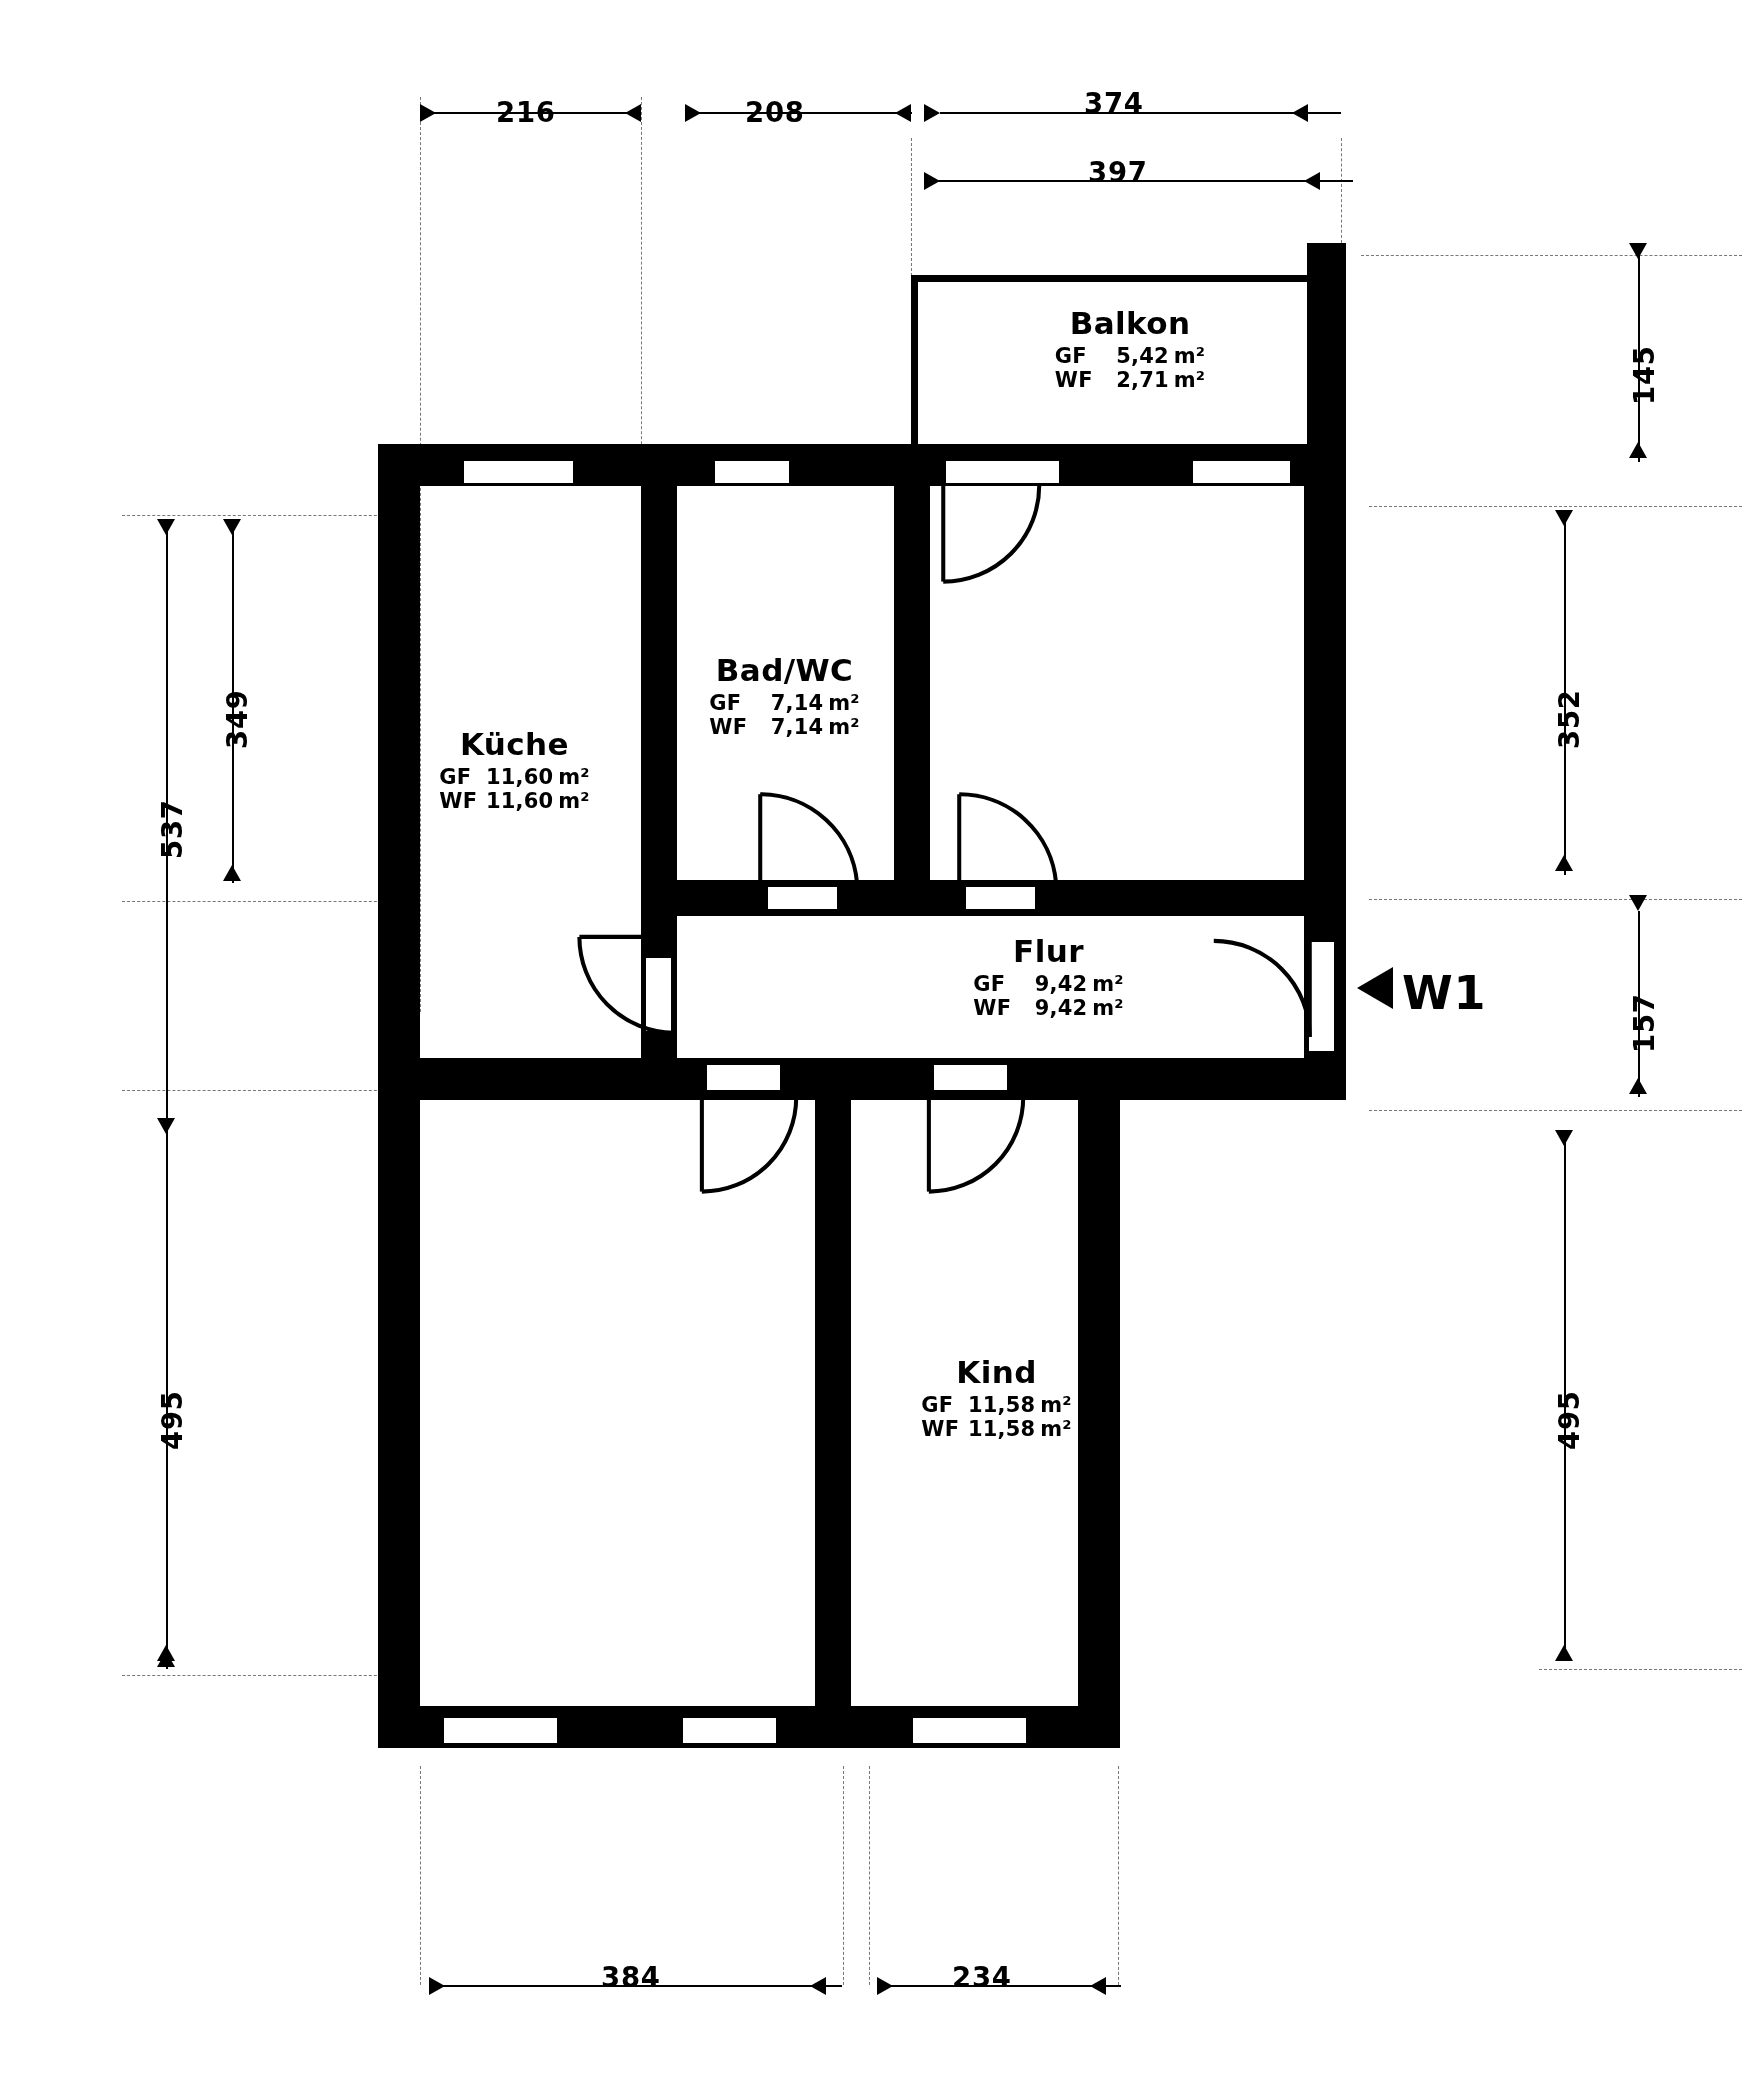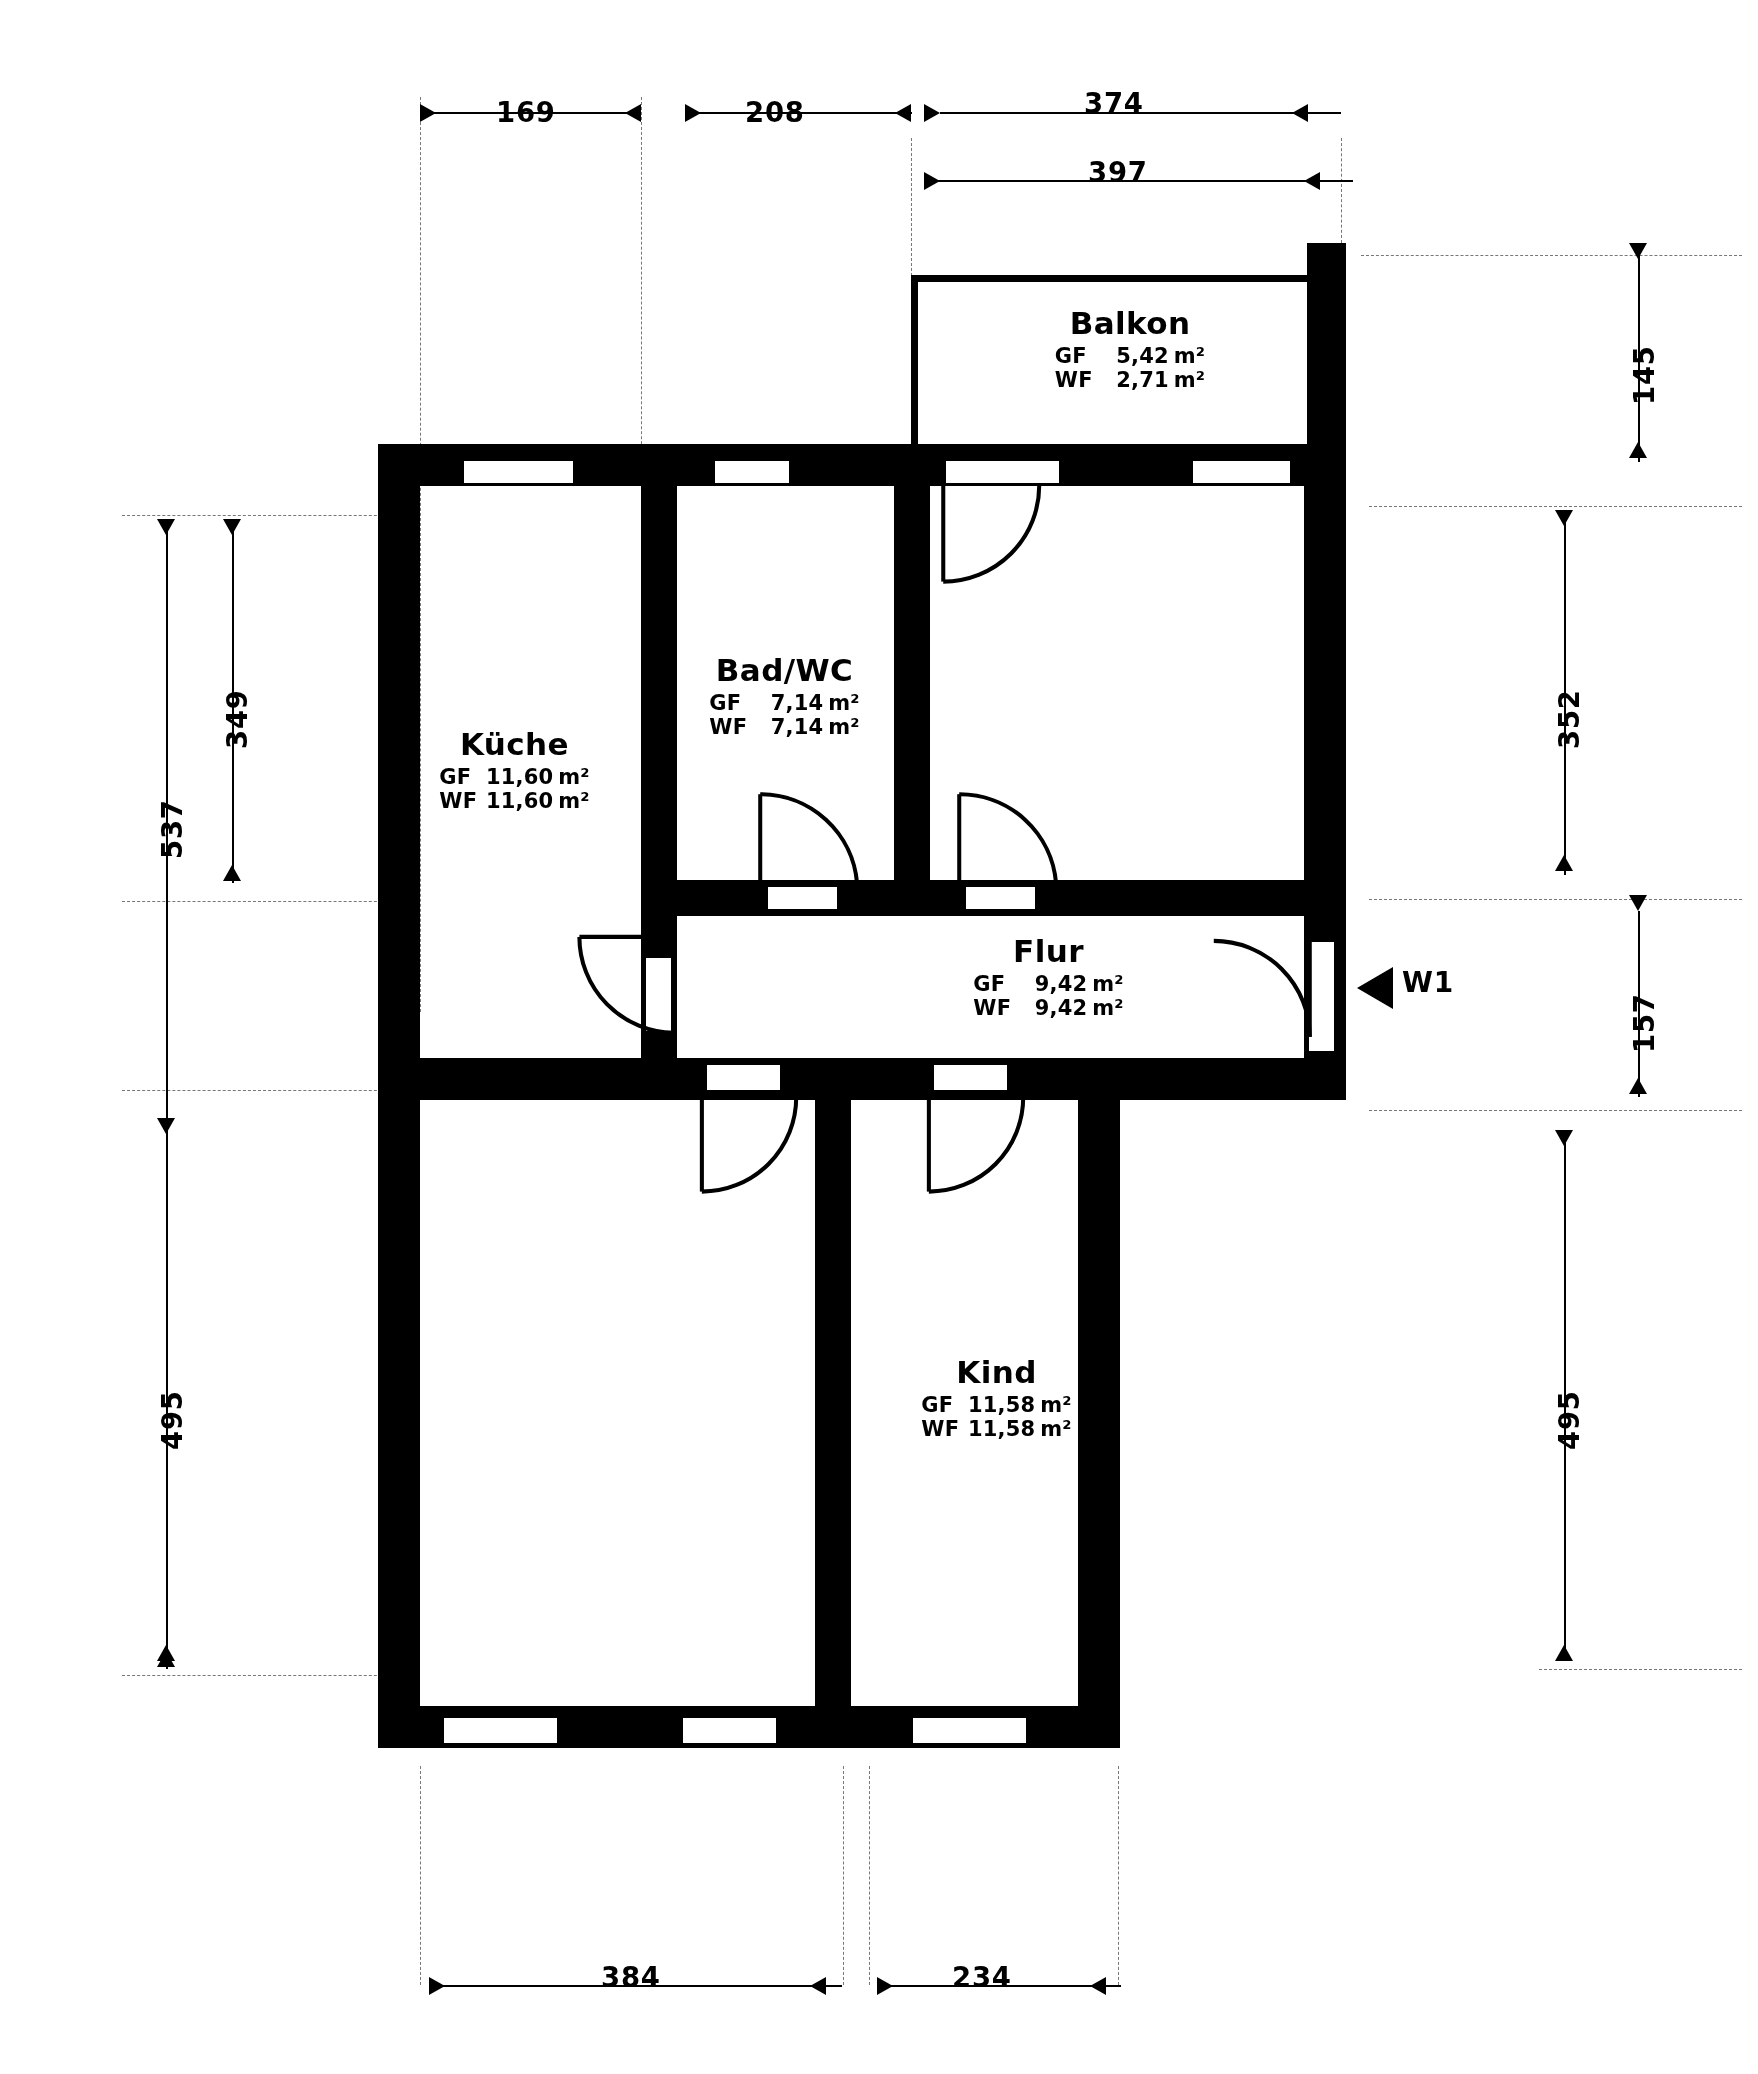--- a/index.html
+++ b/index.html
@@ -113,21 +113,21 @@
     letter-spacing: 0.8px;
     white-space: nowrap;
   }
   .dim-text.vert {
     transform-origin: 0 0;
     transform: rotate(-90deg);
   }
   .marker-text {
     position: absolute;
     font-weight: bold;
-    font-size: 28px;
+    font-size: 46px;
     letter-spacing: 0.8px;
   }
 
   
   .window {
     position: absolute;
     background: #ffffff;
     border: 2.4px solid #000;
     box-sizing: border-box;
   }
@@ -144,21 +144,21 @@
 <div id="sheet">
 
   <div class="ext-line-v" style="left:420px; top:97px; height:915px;"></div>
   <div class="ext-line-v" style="left:641px; top:97px; height:437px;"></div>
   <div class="ext-line-v" style="left:911px; top:138px; height:348px;"></div>
   <div class="ext-line-v" style="left:1341px; top:138px; height:105px;"></div>
 
   <div class="dim-line-h" style="left:420px; top:112px; width:220px;"></div>
   <div class="arrow right" style="left:420px; top:104px;"></div>
   <div class="arrow left" style="left:625px; top:104px;"></div>
-  <div class="dim-text" style="left:496px; top:96px;">169</div>
+  <div class="dim-text" style="left:496px; top:96px;">216</div>
 
   <div class="dim-line-h" style="left:685px; top:112px; width:227px;"></div>
   <div class="arrow right" style="left:685px; top:104px;"></div>
   <div class="arrow left" style="left:895px; top:104px;"></div>
   <div class="dim-text" style="left:745px; top:96px;">208</div>
 
   <div class="dim-line-h" style="left:940px; top:112px; width:401px;"></div>
   <div class="arrow right" style="left:924px; top:104px;"></div>
   <div class="arrow left" style="left:1292px; top:104px;"></div>
   <div class="dim-text" style="left:1084px; top:87px;">374</div>

